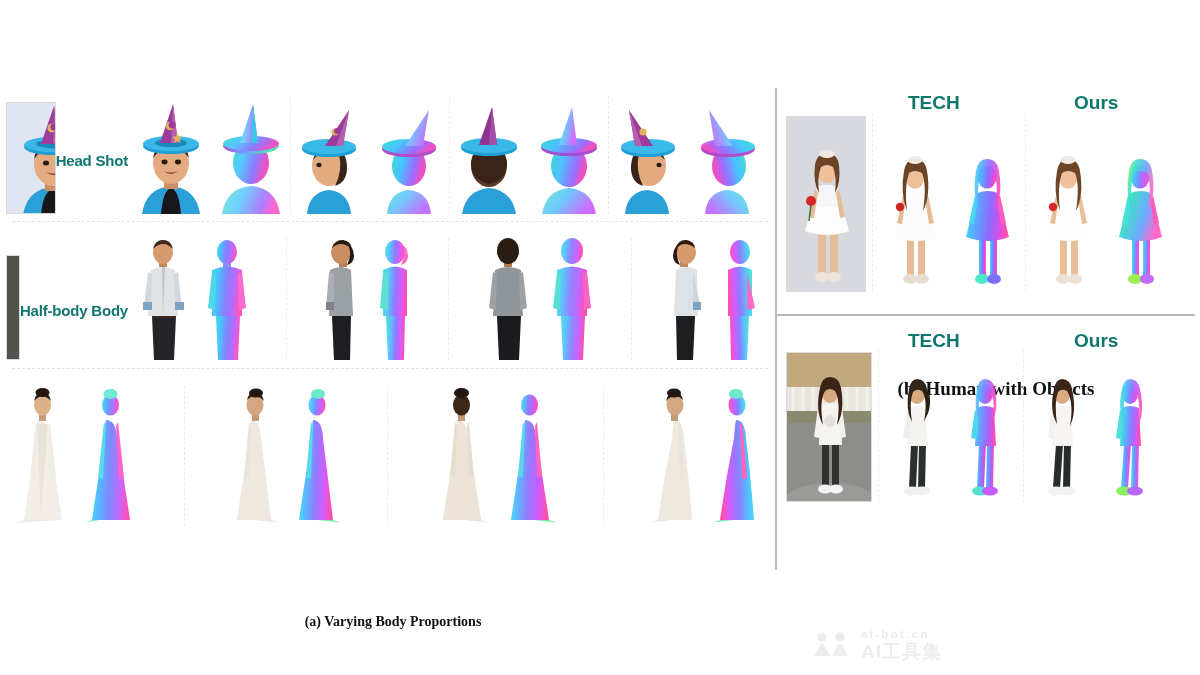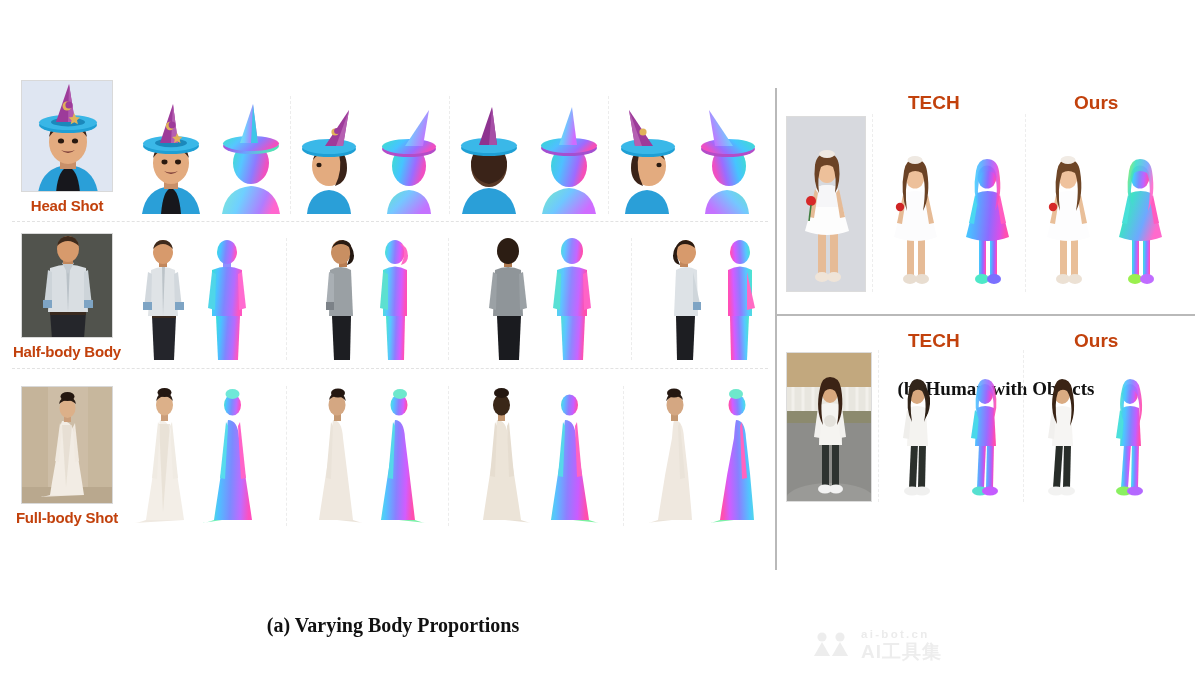--- a/index.html
+++ b/index.html
@@ -6,37 +6,37 @@
   body{
     width:1200px;height:675px;
     background:#ffffff;
     font-family:"Liberation Sans", sans-serif;
     overflow:hidden;
     position:relative;
   }
   .figure{position:absolute;inset:0;}
 
   
-  .lbl-sans{font-family:"Liberation Sans",sans-serif;font-weight:bold;color:#c2410c;}
+  .lbl-sans{font-family:"Liberation Sans",sans-serif;font-weight:bold;color:#0f766e;}
   .cap-serif{font-family:"Liberation Serif",serif;font-weight:bold;color:#111;}
 
   
   #panel-a{position:absolute;left:6px;top:86px;width:762px;height:480px;}
 
   .row{position:absolute;left:0;width:762px;display:flex;align-items:flex-end;}
   #row-head{top:0;height:128px;}
   #row-half{top:146px;height:128px;}
   #row-full{top:290px;height:150px;}
 
   .row-sep{position:absolute;left:6px;width:756px;height:0;
     border-top:1px dashed #e2e2e2;}
   #sep-1{top:135px;}
   #sep-2{top:282px;}
 
-  .input-cell{width:122px;flex:0 0 122px;display:flex;flex-direction:column;
+  .input-cell{width:122px;flex:0 0 122px;display:flex;
     align-items:center;justify-content:flex-end;}
   .input-thumb{border:1px solid #d9d9d9;box-sizing:border-box;position:relative;
     overflow:hidden;}
   .input-caption{margin-top:5px;font-size:15px;letter-spacing:-.2px;white-space:nowrap;}
 
   .views{flex:1 1 auto;display:flex;align-items:flex-end;justify-content:space-between;
     padding-left:4px;padding-right:2px;}
   .view-pair{display:flex;align-items:flex-end;gap:2px;}
   .vdash{width:0;border-left:1px dashed #ececec;align-self:stretch;}
 
@@ -54,21 +54,21 @@
   .rp-head{position:absolute;top:0;left:0;width:412px;height:26px;}
   .rp-head span{position:absolute;font-size:19px;}
 
   .rp-body{position:absolute;left:0;display:flex;align-items:flex-end;}
   .rp-photo{border:1px solid #dcdcdc;box-sizing:border-box;overflow:hidden;position:relative;}
   .rp-group{display:flex;align-items:flex-end;gap:4px;}
   .rp-divline{width:0;border-left:1px dashed #ededed;align-self:stretch;margin:0 6px;}
 
   .cap-b{position:absolute;left:0;width:420px;text-align:center;font-size:19px;}
   #cap-b{top:286px;}
-  #cap-a{position:absolute;left:6px;top:528px;width:762px;text-align:center;font-size:20px;}
+  #cap-a{position:absolute;left:6px;top:528px;width:762px;text-align:center;font-size:14px;}
 
   
   #watermark{position:absolute;left:812px;top:624px;width:180px;height:42px;
     display:flex;align-items:center;gap:9px;opacity:.5;}
   #wm-logo{width:40px;height:30px;position:relative;flex:0 0 40px;}
   #wm-text{display:flex;flex-direction:column;justify-content:center;}
   #wm-url{font-size:11.5px;letter-spacing:2.3px;color:#d8d8d8;font-weight:bold;line-height:13px;}
   #wm-name{font-size:19px;letter-spacing:1px;color:#dcdcdc;font-weight:bold;line-height:21px;}
 
   
@@ -451,43 +451,20 @@
               <path d="M14 32 Q26 25 38 32 L38 78 L14 78 Z" fill="url(#mD)"></path>
               <path d="M33 34 L41 70 L33 72 L33 36Z" fill="#ff6ac4"></path>
               <ellipse cx="26" cy="14" rx="10" ry="12" fill="url(#mD)"></ellipse>
             </svg>
           </div>
         </div>
       </div>
     </div>
 
     <div class="row" id="row-full">
-      <div class="input-cell">
-        <div class="input-thumb" style="width:92px;height:118px;background:#cdbda6;">
-          <svg width="92" height="118" viewBox="0 0 92 118">
-            <rect width="92" height="118" fill="#cdbda6"></rect>
-            <rect x="0" y="0" width="26" height="118" fill="#bfad93" opacity=".6"></rect>
-            <rect x="66" y="0" width="26" height="118" fill="#c3b298" opacity=".6"></rect>
-            <rect x="0" y="100" width="92" height="18" fill="#b9a88e"></rect>
-
-            <path d="M40 34 Q52 34 53 52 Q58 82 62 108 L28 108 Q32 82 38 52 Q38 38 40 34Z" fill="#f2ece4"></path>
-            <path d="M28 108 Q20 110 16 110 L62 108Z" fill="#efe8df"></path>
-            <path d="M40 38 L44 100 L50 38Z" fill="#e4dcd0" opacity=".8"></path>
-
-            <path d="M38 36 L33 74 L37 75 L40 40Z" fill="#f0e9e0"></path>
-            <path d="M53 36 L57 74 L53 75 L51 40Z" fill="#f0e9e0"></path>
-
-            <rect x="42" y="26" width="7" height="9" fill="#cb9e7a"></rect>
-            <ellipse cx="45.5" cy="21" rx="8" ry="10" fill="#dcb089"></ellipse>
-            <path d="M37 17 Q39 9 45.5 9 Q52 9 54 17 Q49 13 45.5 13 Q42 13 37 17Z" fill="#2a1c14"></path>
-            <ellipse cx="45.5" cy="9.5" rx="7" ry="4.5" fill="#241710"></ellipse>
-          </svg>
-        </div>
-        <div class="input-caption lbl-sans">Full-body Shot</div>
-      </div>
 
       <div class="views">
         <div class="view-pair">
           <div class="render">
             <svg width="66" height="140" viewBox="0 0 66 140">
               <path d="M28 34 Q38 34 39 52 Q46 92 52 134 L14 134 Q20 92 27 52 Q27 38 28 34Z" fill="#f3eee7"></path>
               <path d="M14 134 Q6 137 2 137 L52 134Z" fill="#efe9e1"></path>
               <path d="M27 38 L31 126 L38 38Z" fill="#e6ded2" opacity=".75"></path>
               <path d="M26 36 L20 92 L25 93 L28 40Z" fill="#f0ebe3"></path>
               <path d="M40 36 L46 92 L41 93 L38 40Z" fill="#f0ebe3"></path>

